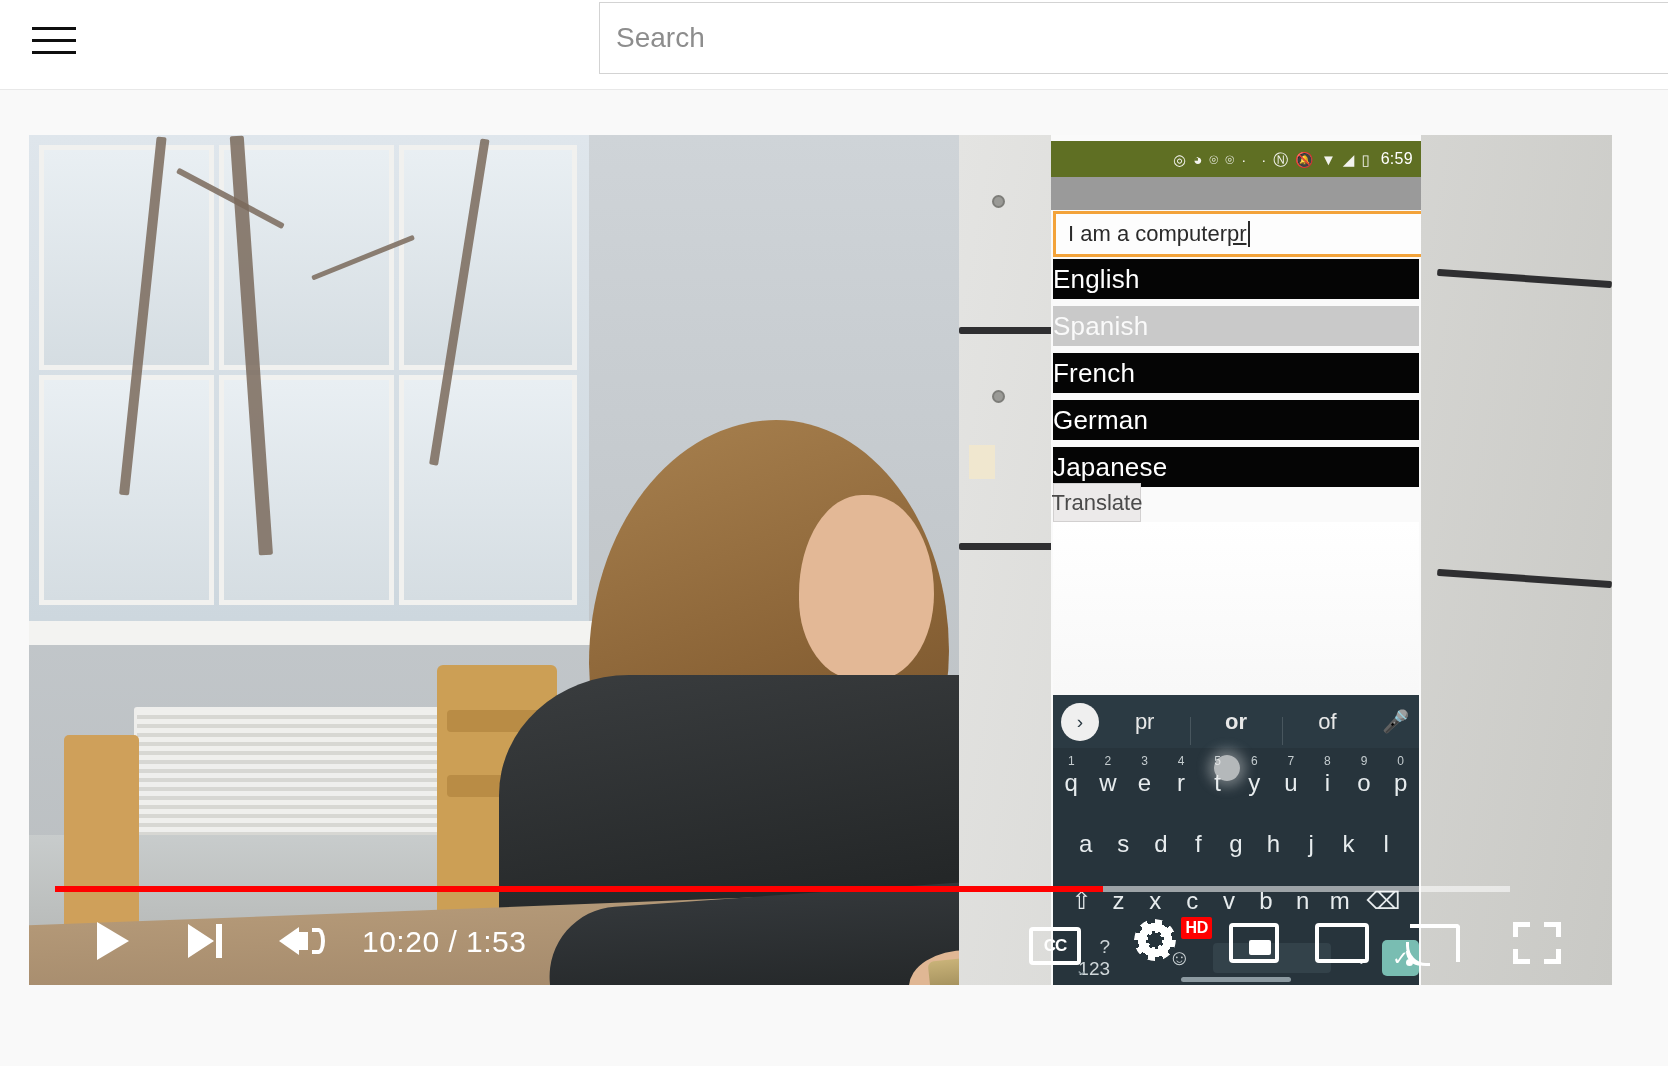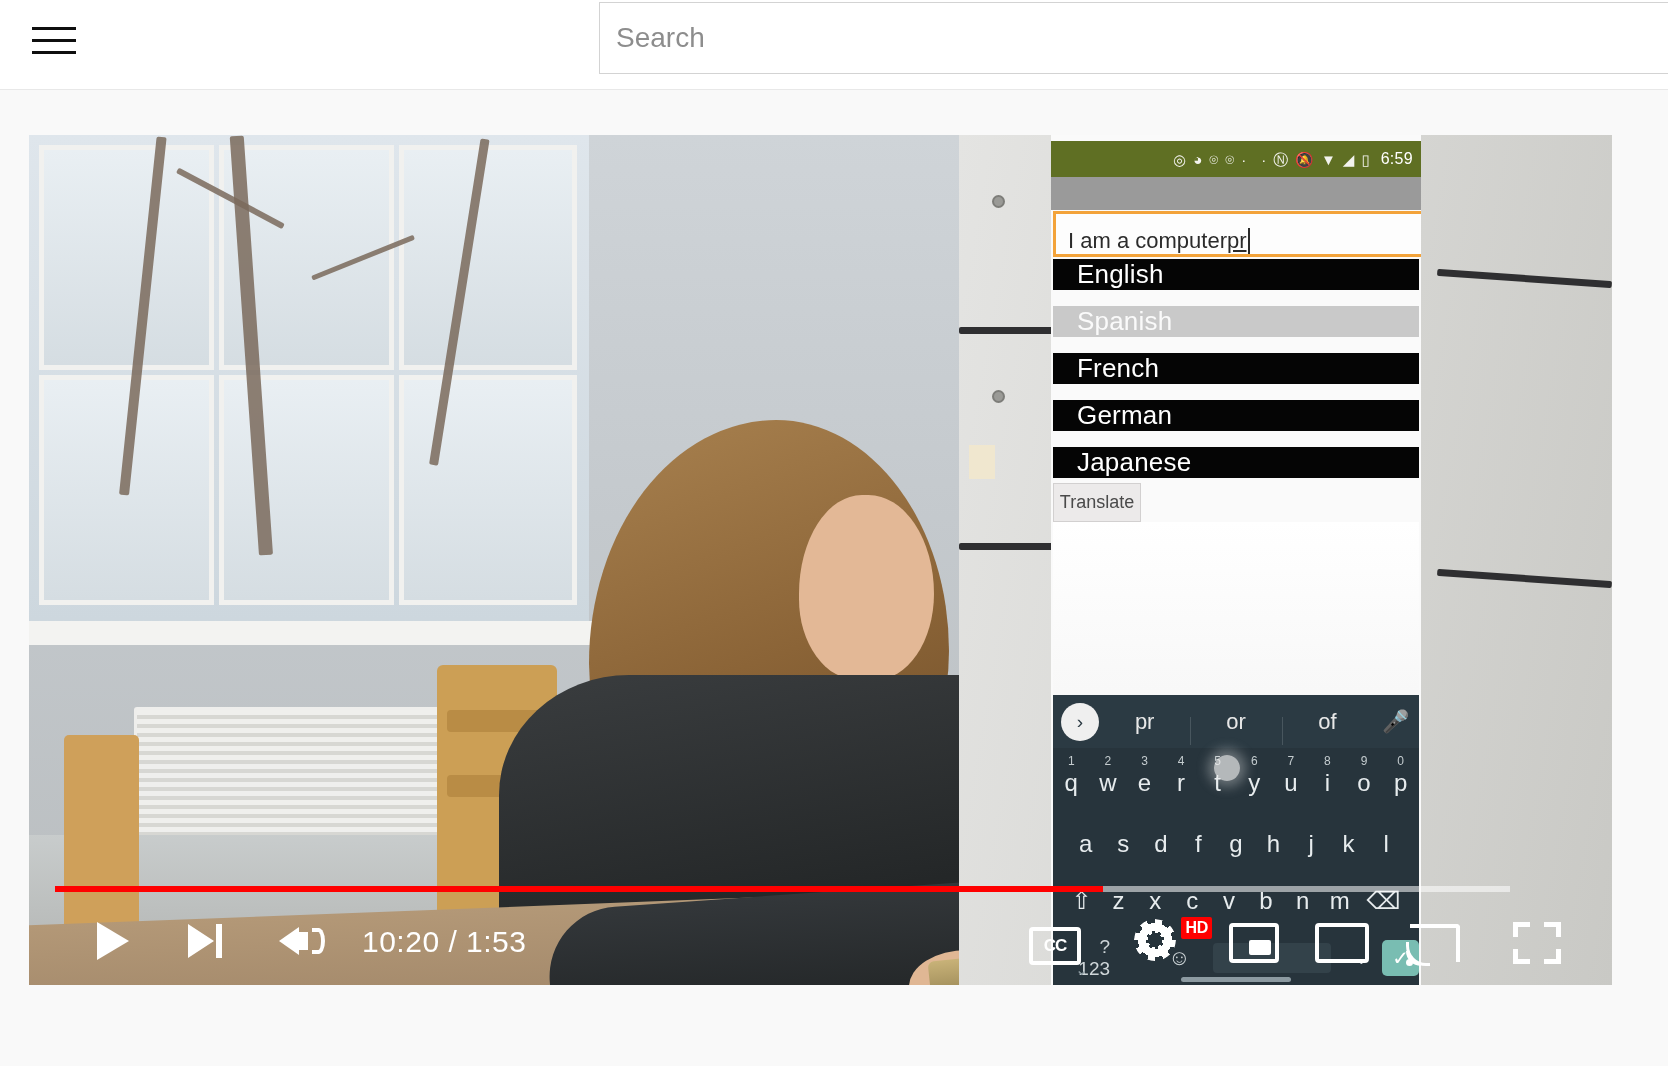--- a/index.html
+++ b/index.html
@@ -188,43 +188,43 @@
   #phone-status .stime {
     color: #ffffff; font-size: 16px; margin-left: 4px; letter-spacing: .3px;
   }
   #phone-appbar {
     position: absolute; left: 0; top: 42px; width: 370px; height: 33px;
     background: #9a9a9a;
   }
   #phone-textfield {
     position: absolute; left: 2px; top: 76px; width: 432px; height: 46px;
     background: #fdfdfd; border: 3px solid #f3a33a;
-    display: flex; align-items: flex-end; padding-left: 12px;
+    display: flex; align-items: center; padding-left: 12px;
   }
   #phone-textfield .val {
     font-size: 22px; color: #2b2b2b; font-family: "Liberation Sans", sans-serif;
   }
   #phone-textfield .typed-tail { text-decoration: underline; }
   #phone-textfield .caret {
     display: inline-block; width: 2px; height: 26px;
     background: #2b2b2b; margin-left: 1px; vertical-align: -5px;
   }
   .lang-row {
-    position: absolute; left: 2px; width: 366px; height: 31px;
-    display: flex; align-items: center; padding-left: 24px;
+    position: absolute; left: 2px; width: 366px; height: 40px;
+    display: flex; align-items: center; padding-left: 0;
     font-size: 26px; letter-spacing: .2px;
   }
   .lang-row.dark  { background: #050505; color: #ffffff; }
   .lang-row.light { background: #c9c9c9; color: #fafafa; }
   #translate-btn {
     position: absolute; left: 2px; top: 348px;
     width: 88px; height: 39px;
     background: #eceaea; border: 1px solid #d2d0d0;
     display: flex; align-items: center; justify-content: center;
-    font-size: 18px; color: #4a4a4a; cursor: pointer;
+    font-size: 22px; color: #4a4a4a; cursor: pointer;
   }
   #phone-white {
     position: absolute; left: 2px; top: 387px; width: 366px; height: 312px;
     background: linear-gradient(180deg,#ffffff 0%,#f2f2f2 100%);
   }
 
   
   #keyboard {
     position: absolute; left: 2px; top: 560px; width: 366px; height: 290px;
     background: #27343c;
@@ -235,21 +235,21 @@
   }
   #kb-chevron {
     width: 38px; height: 38px; border-radius: 50%; background: #efefef;
     margin-left: 8px; display: flex; align-items: center; justify-content: center;
     color: #2b3a43; font-size: 19px; cursor: pointer;
   }
   .sugg {
     flex: 1; text-align: center; color: #e8e8e8; font-size: 22px; cursor: pointer;
     position: relative;
   }
-  .sugg.bold { font-weight: normal; text-align: center; }
+  .sugg.bold { font-weight: bold; text-align: center; }
   .sugg + .sugg::before {
     content: ""; position: absolute; left: 0; top: 8px;
     width: 1px; height: 28px; background: #48565e;
   }
   #kb-mic { width: 46px; text-align: center; color: #e8e8e8; font-size: 22px; cursor: pointer; }
 
   .kb-row {
     position: absolute; left: 0; width: 366px; height: 52px;
     display: flex; align-items: center; justify-content: space-around;
   }

